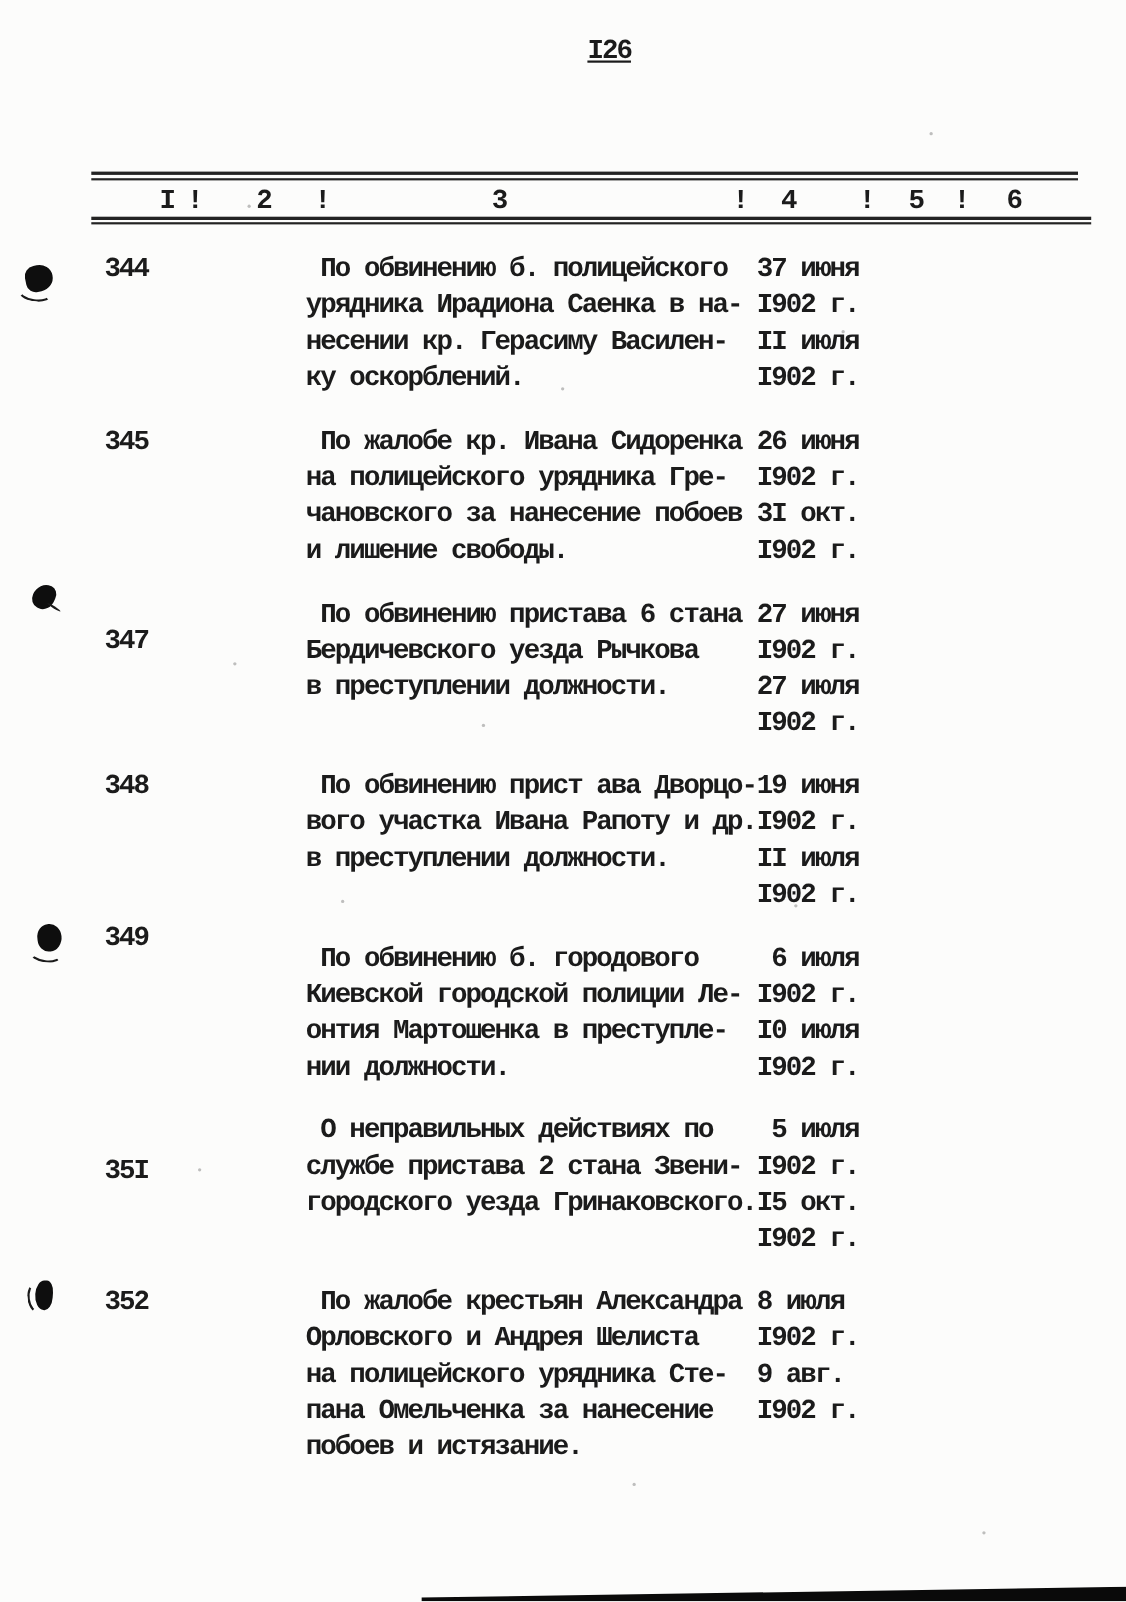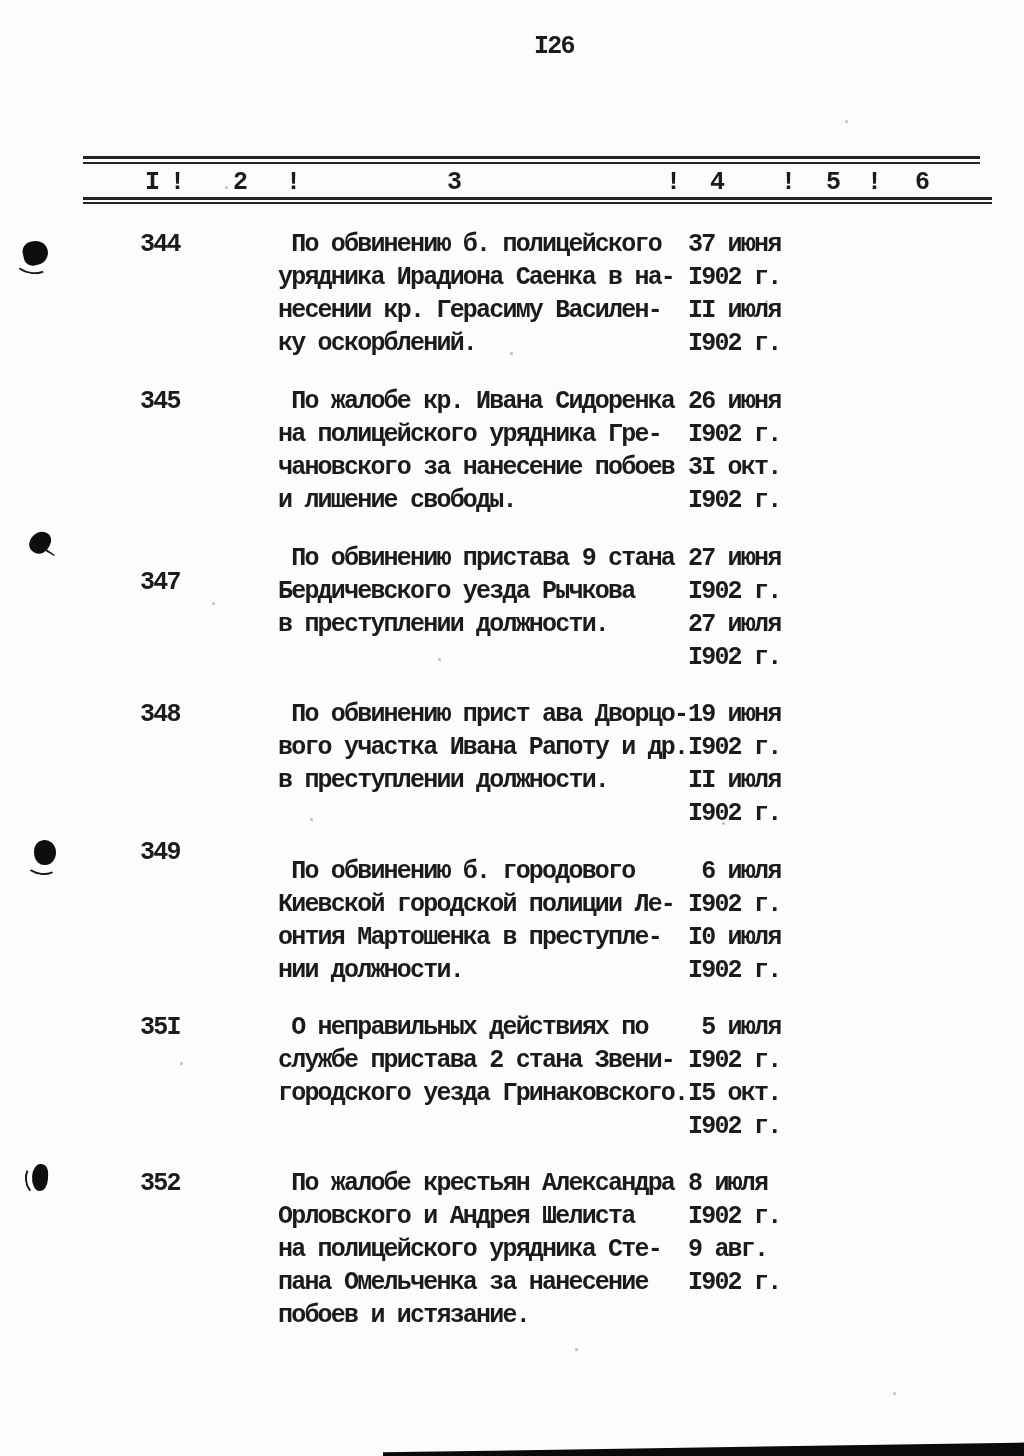--- a/index.html
+++ b/index.html
@@ -13,28 +13,28 @@
   }
   .txt{
     position:absolute;
     white-space:pre;
     font-weight:700;
     font-size:25px;
     line-height:33px;
     letter-spacing:-1.8px;
     color:#1b1b1b;
   }
-  .page-num{top:30px;left:534px;}
+  .page-num{top:30px;left:534px;text-decoration:underline;}
   .hdr-cell{top:166px;}
   .rule{position:absolute;left:83px;background:#232323;}
   .rule-t1{top:156px;width:897px;height:3px;}
   .rule-t2{top:162px;width:897px;height:2px;}
   .rule-b1{top:197px;width:909px;height:3px;}
   .rule-b2{top:202px;width:909px;height:2px;}
-  .row-no{position:absolute;left:95px;margin-left:45px;}
+  .row-no{position:absolute;left:95px;}
   .row-desc{position:absolute;left:278px;}
   .row-dates{position:absolute;left:688px;}
   .blot{position:absolute;background:#0e0e0e;}
   .blot-a{left:23px;top:241px;width:25px;height:24px;border-radius:46% 58% 60% 42%;transform:rotate(-12deg);}
   .blot-b{left:30px;top:531px;width:20px;height:23px;border-radius:70% 45% 60% 50%;transform:rotate(24deg);}
   .blot-c{left:34px;top:840px;width:22px;height:25px;border-radius:50% 52% 55% 48%;transform:rotate(-6deg);}
   .blot-d{left:32px;top:1164px;width:16px;height:27px;border-radius:55% 45% 50% 60%;transform:rotate(4deg);}
   .blot-arc{position:absolute;background:transparent;border:2px solid transparent;border-radius:50%;}
   .arc-a{left:16px;top:256px;width:28px;height:14px;border-bottom-color:#1a1a1a;transform:rotate(8deg);}
   .tail-b{left:42px;top:551px;width:14px;height:2px;background:#1a1a1a;transform:rotate(32deg);border:none;}
@@ -90,21 +90,21 @@
 чановского за нанесение побоев
 и лишение свободы.</span>
   <span class="txt row-dates" style="top:385px">26 июня
 I902 г.
 3I окт.
 I902 г.</span>
 </div>
 
 <div>
   <span class="txt row-no" style="top:566px">347</span>
-  <span class="txt row-desc" style="top:542px"> По обвинению пристава 9 стана
+  <span class="txt row-desc" style="top:542px"> По обвинению пристава 6 стана
 Бердичевского уезда Рычкова
 в преступлении должности.</span>
   <span class="txt row-dates" style="top:542px">27 июня
 I902 г.
 27 июля
 I902 г.</span>
 </div>
 
 <div>
   <span class="txt row-no" style="top:698px">348</span>
@@ -123,21 +123,21 @@
 Киевской городской полиции Ле-
 онтия Мартошенка в преступле-
 нии должности.</span>
   <span class="txt row-dates" style="top:855px"> 6 июля
 I902 г.
 I0 июля
 I902 г.</span>
 </div>
 
 <div>
-  <span class="txt row-no" style="top:1011px">35I</span>
+  <span class="txt row-no" style="top:1048px">35I</span>
   <span class="txt row-desc" style="top:1011px"> О неправильных действиях по
 службе пристава 2 стана Звени-
 городского уезда Гринаковского.</span>
   <span class="txt row-dates" style="top:1011px"> 5 июля
 I902 г.
 I5 окт.
 I902 г.</span>
 </div>
 
 <div>

